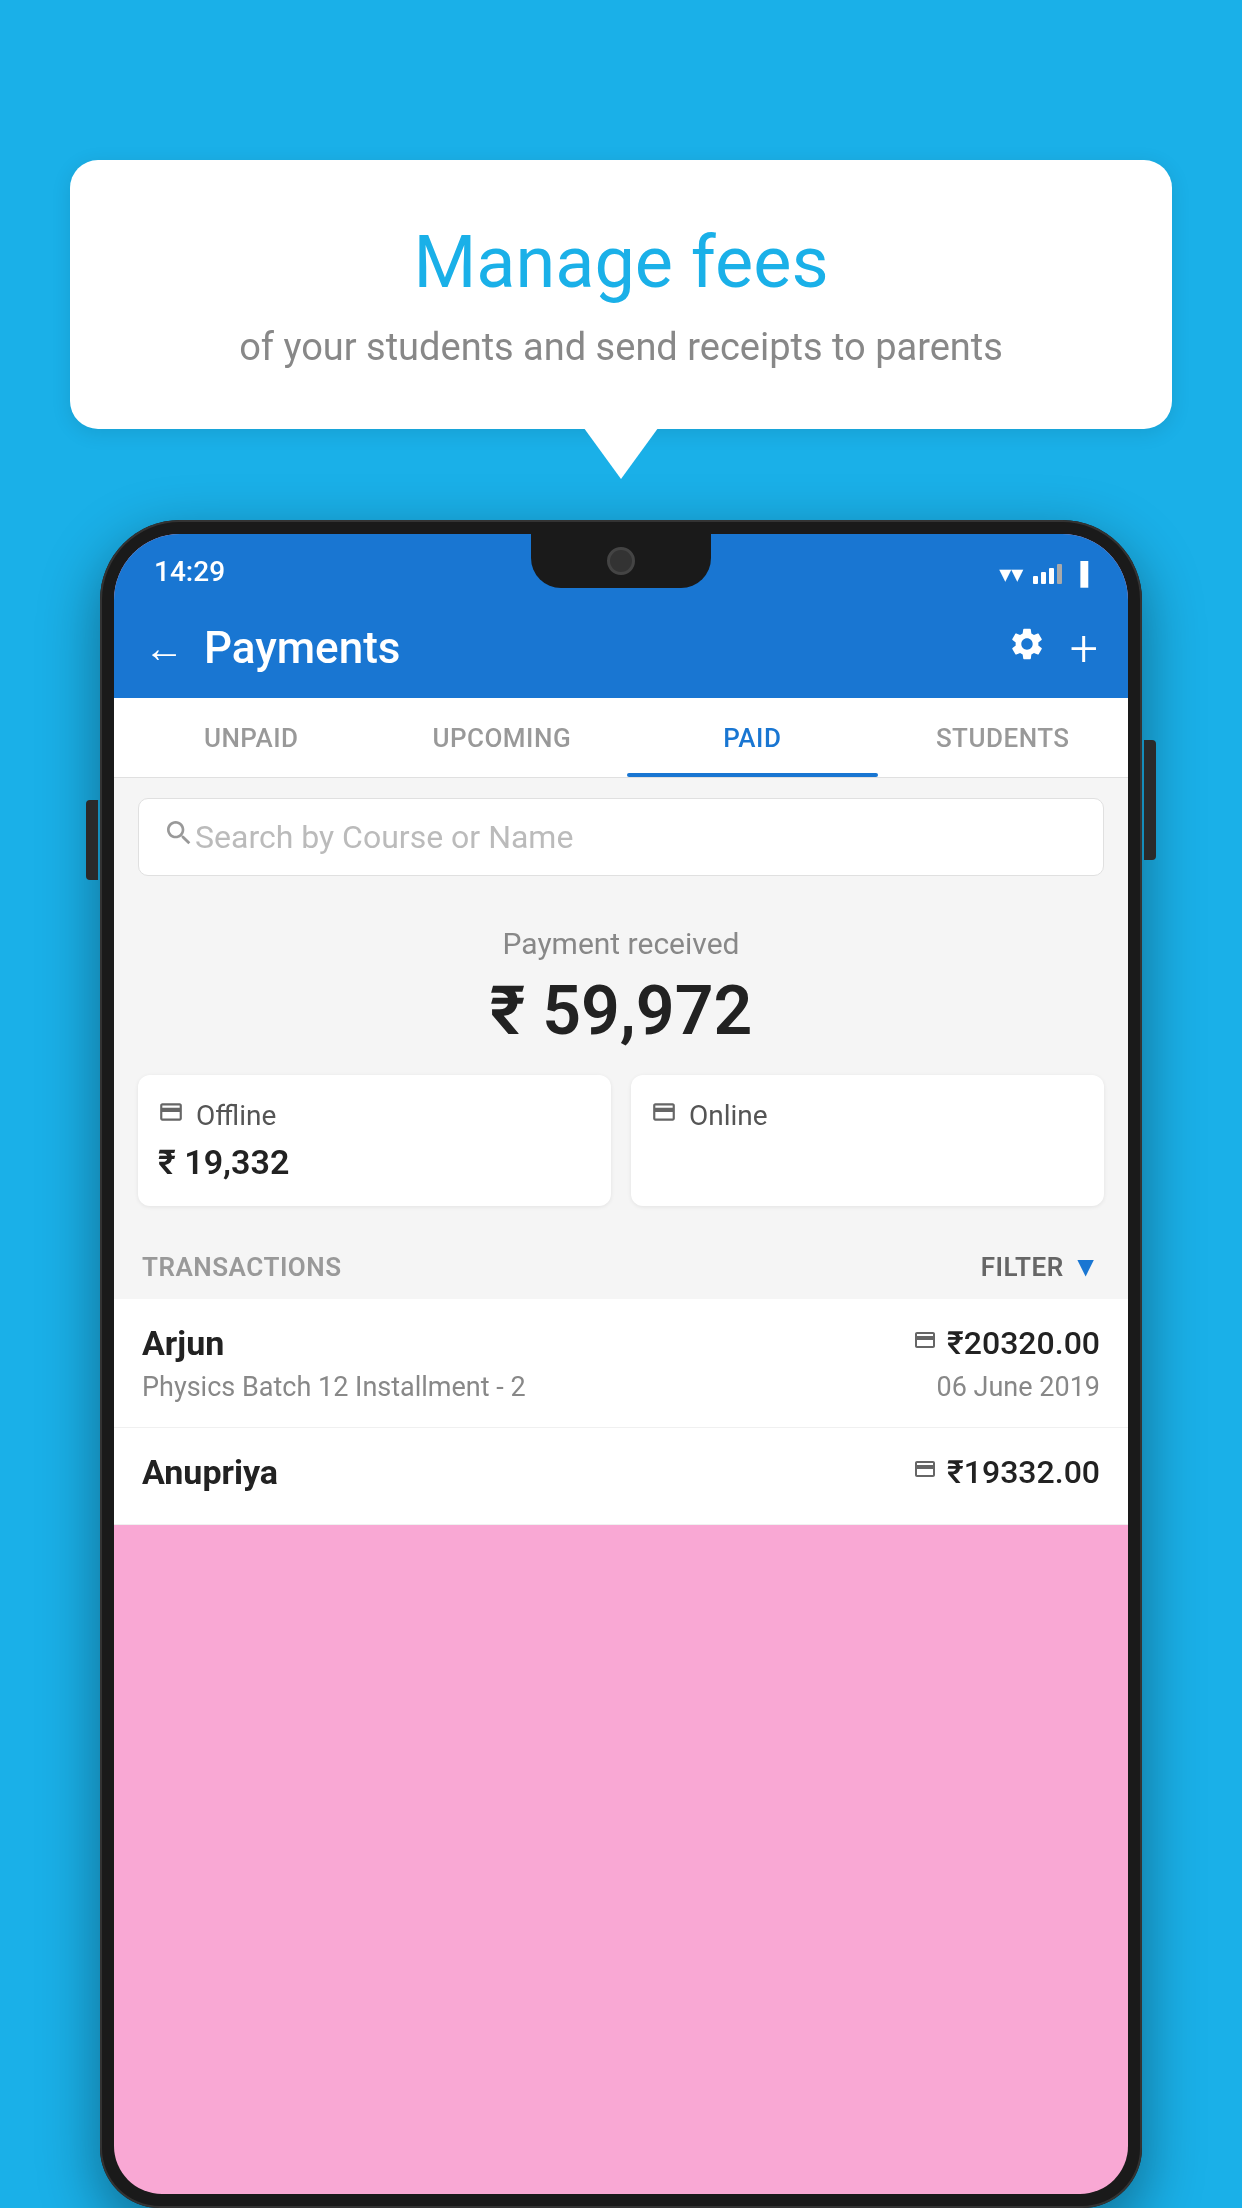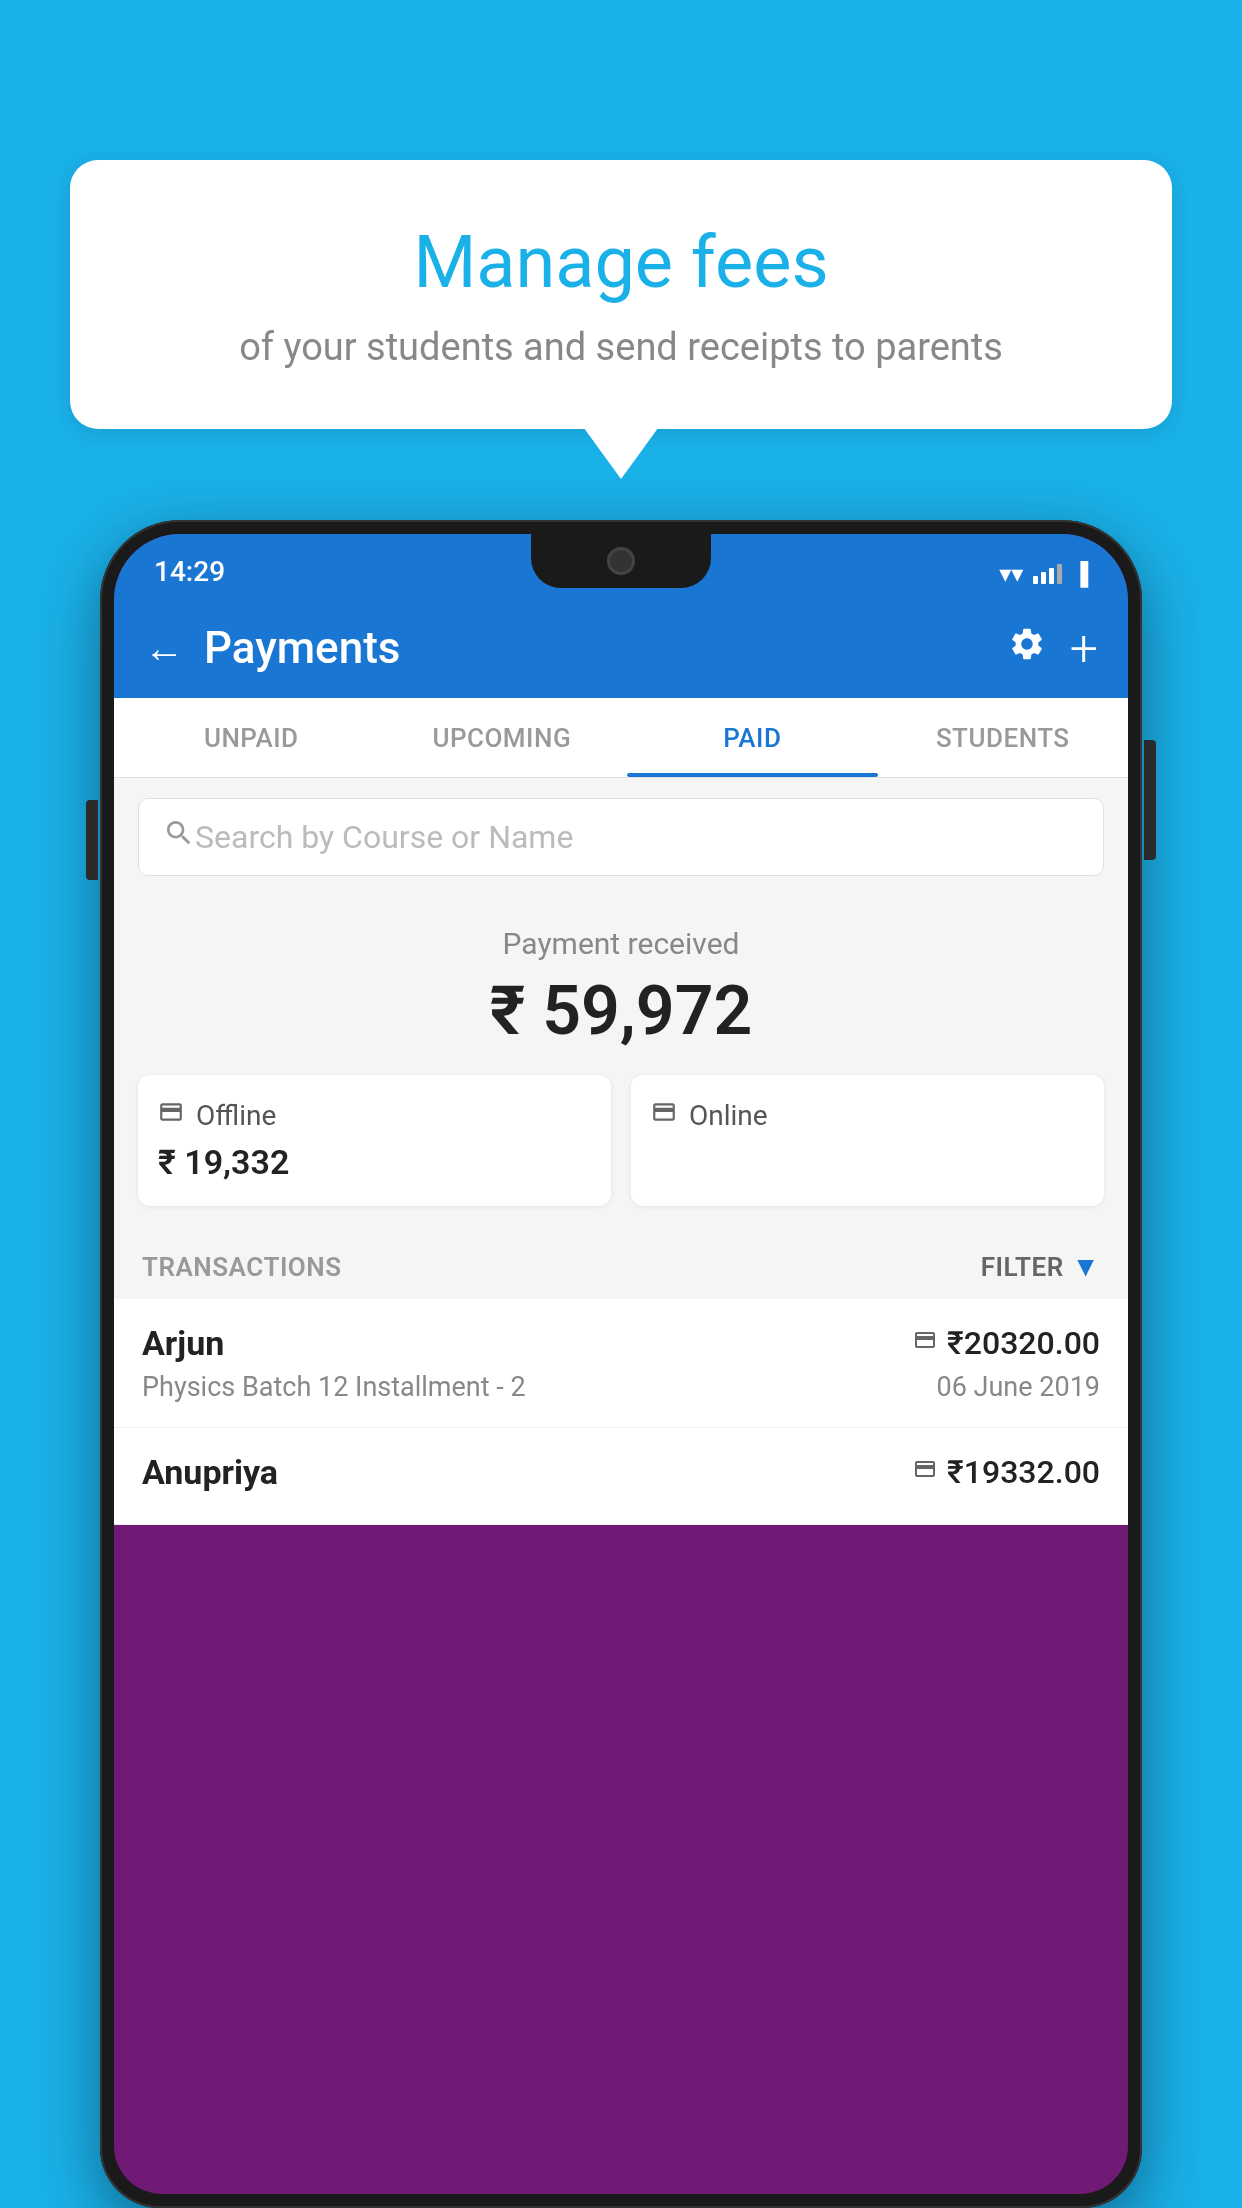--- a/index.html
+++ b/index.html
@@ -82,21 +82,21 @@
       content: '';
       position: absolute;
       right: -14px;
       top: 220px;
       width: 12px;
       height: 120px;
       background: #2a2a2a;
       border-radius: 0 4px 4px 0;
     }
     .phone-inner {
-      background: #701a75;
+      background: #f9a8d4;
       border-radius: 66px 66px 48px 48px;
       overflow: hidden;
       height: 100%;
       position: relative;
     }
 
     
     .notch {
       position: absolute;
       top: 0;

